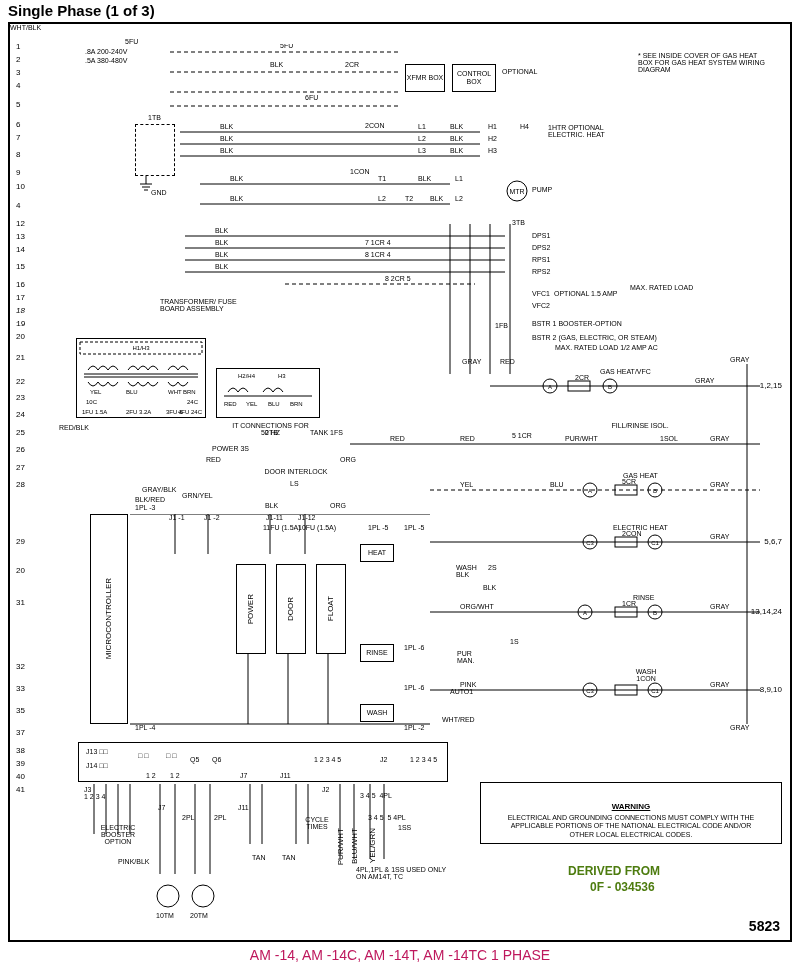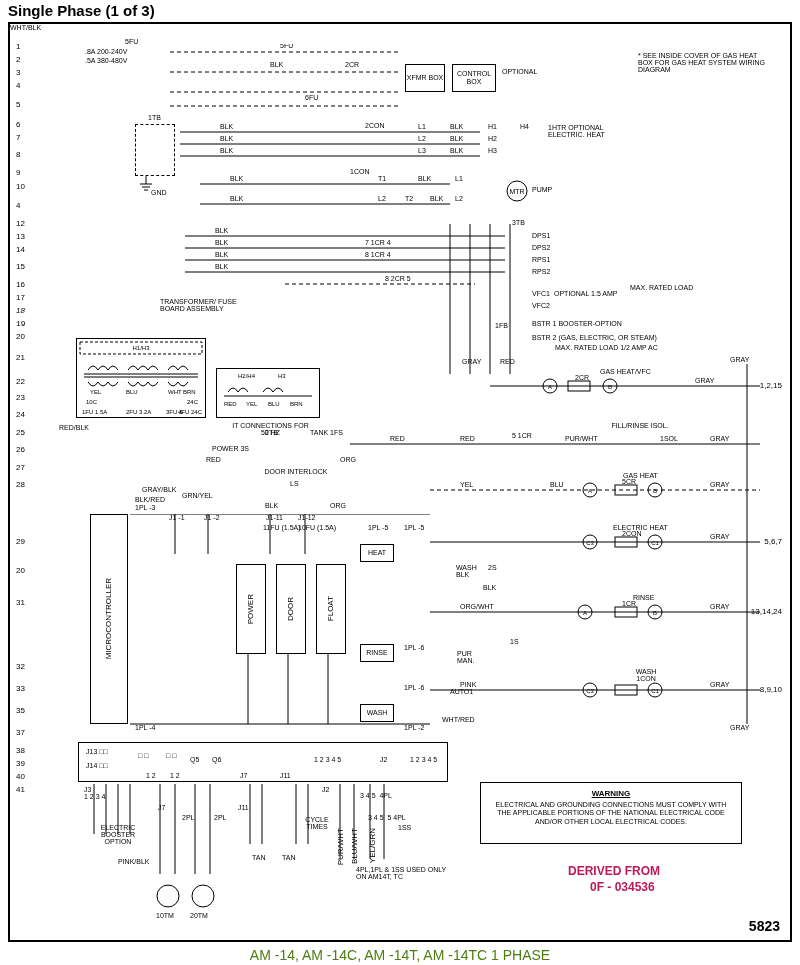--- a/index.html
+++ b/index.html
@@ -33,26 +33,26 @@
     background: #fff;
     overflow: hidden;
   }
   .caption {
     position: absolute;
     left: 0;
     right: 0;
     bottom: 2px;
     text-align: center;
     font-size: 14px;
-    color: #4d7c0f;
+    color: #be185d;
   }
   .abs { position: absolute; }
   .tiny { font-size: 7px; color: #000; }
   .small { font-size: 8px; color: #000; }
-  .lg { font-size: 12px; color: #be185d; font-weight: bold; }
+  .lg { font-size: 12px; color: #4d7c0f; font-weight: bold; }
   .box {
     border: 1px solid #000;
     background: #fff;
     box-sizing: border-box;
     text-align: center;
     display: flex;
     align-items: center;
     justify-content: center;
     line-height: 1.1;
   }
@@ -482,21 +482,21 @@
 
     <svg class="abs" style="left:430px; top:200px;" width="80" height="160">
       <line x1="10" y1="0" x2="10" y2="150" stroke="#000"></line>
       <line x1="30" y1="0" x2="30" y2="150" stroke="#000"></line>
       <line x1="50" y1="0" x2="50" y2="150" stroke="#000"></line>
       <line x1="70" y1="0" x2="70" y2="150" stroke="#000"></line>
     </svg>
     <div class="abs tiny" style="left:452px; top:334px;">GRAY</div>
     <div class="abs tiny" style="left:490px; top:334px;">RED</div>
 
-    <div class="abs box" style="left:470px; top:758px; width:262px; height:62px; display:block; text-align:center; padding:7px;">
+    <div class="abs box" style="left:470px; top:758px; width:302px; height:62px; display:block; text-align:center; padding:20px;">
       <div class="small" style="text-decoration:underline; font-weight:bold;">WARNING</div>
       <div class="tiny" style="margin-top:2px; line-height:1.2;">ELECTRICAL AND GROUNDING CONNECTIONS MUST COMPLY WITH THE APPLICABLE PORTIONS OF THE NATIONAL ELECTRICAL CODE AND/OR OTHER LOCAL ELECTRICAL CODES.</div>
     </div>
 
     <div class="abs lg" style="left:558px; top:840px;">DERIVED FROM</div>
     <div class="abs lg" style="left:580px; top:856px;">0F - 034536</div>
 
     <div class="abs" style="right:10px; bottom:6px; font-weight:bold; font-size:14px;">5823</div>
 
   </div>

